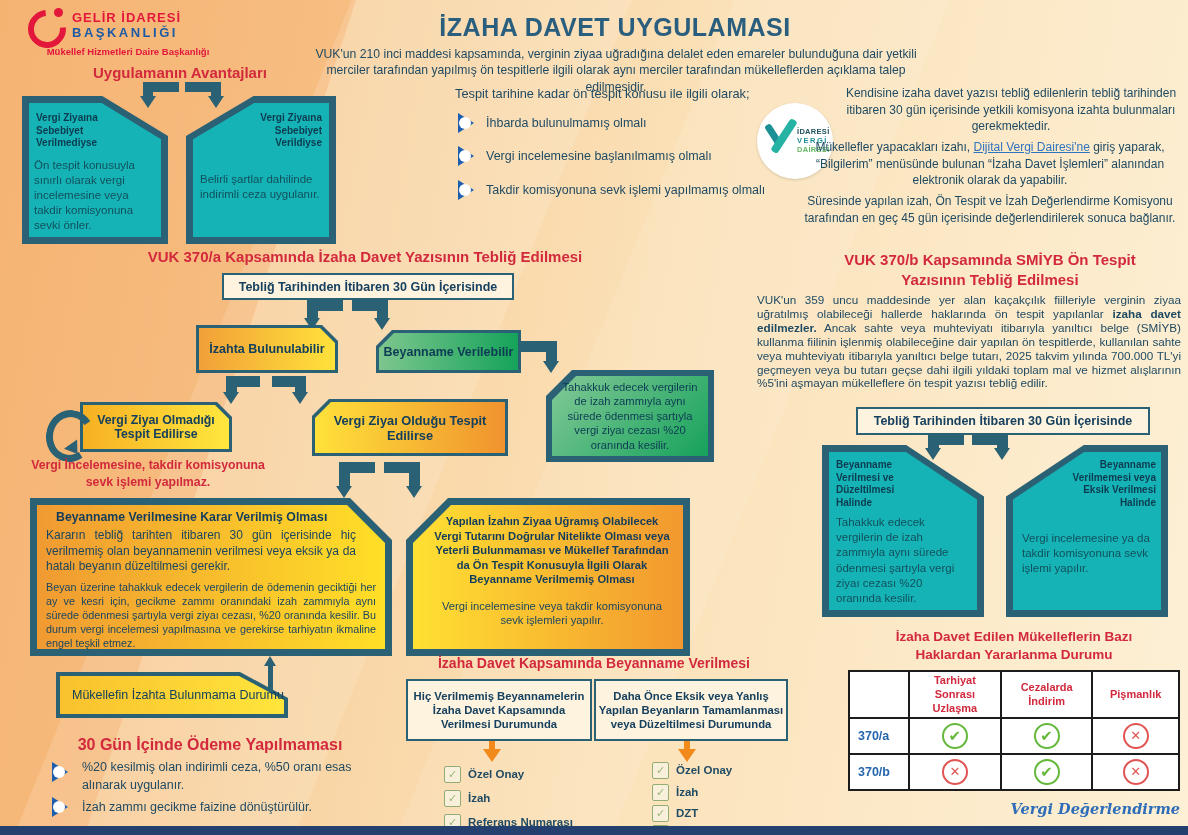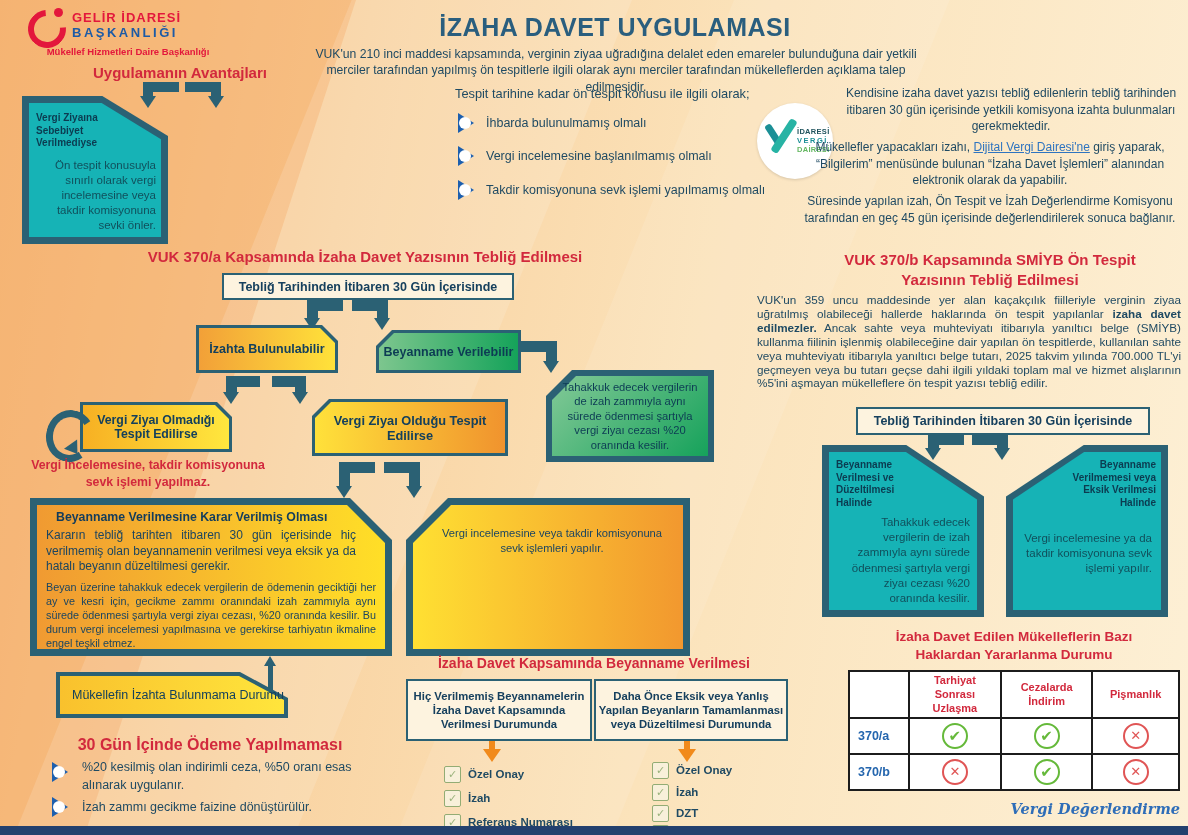--- a/index.html
+++ b/index.html
@@ -24,21 +24,21 @@
   .red-h{position:absolute;color:var(--red);font-weight:bold;text-align:center;}
   .tri-bullet{position:absolute;width:0;height:0;border-top:10px solid transparent;border-bottom:10px solid transparent;border-left:16px solid #1d5fae;}
   .tri-bullet::before{content:"";position:absolute;left:-15px;top:-6px;width:12px;height:12px;background:#fff;border-radius:50%;}
   .cond-item{position:absolute;color:var(--navy);font-size:12.5px;font-weight:500;}
   .checkbox{position:absolute;width:15px;height:15px;border:1.5px solid #93ac74;border-radius:2px;background:#f8f0da;
     color:#9bb37c;font-size:11px;line-height:14px;text-align:center;}
   .chk-label{position:absolute;color:var(--navy);font-size:11.5px;font-weight:600;}
   .orange-stem{position:absolute;width:6px;height:9px;background:var(--orange-arrow);}
   .orange-head{position:absolute;width:0;height:0;border-left:9px solid transparent;border-right:9px solid transparent;border-top:13px solid var(--orange-arrow);}
   .teal-box-title{font-weight:bold;color:#0c3b50;font-size:10px;line-height:1.25;}
-  .teal-box-body{color:#11505c;font-size:11.5px;line-height:1.32;text-align:right;}
+  .teal-box-body{color:#11505c;font-size:11.5px;line-height:1.32;text-align:left;}
   .tbl{position:absolute;border-collapse:collapse;background:#fff;}
   .tbl td,.tbl th{border:2px solid #1c1c1c;background:#fff;text-align:center;vertical-align:middle;}
   .tbl th{color:var(--red);font-size:11px;font-weight:bold;line-height:1.25;padding:2px 4px;}
   .tbl .rowlab{color:#2566ae;font-weight:bold;font-size:12.5px;text-align:left;padding-left:8px;}
   .mark{display:inline-block;width:22px;height:22px;line-height:21px;border-radius:50%;font-weight:bold;}
   .mark-yes{color:#65b93a;border:2px solid #65b93a;font-size:15px;}
   .mark-no{color:#e05555;border:2px solid #e05555;font-size:13px;}
   .link{color:var(--link);text-decoration:underline;cursor:pointer;}
   .just{text-align:justify;}
 </style>
@@ -72,20 +72,28 @@
   <div class="hd-down" style="left:208px;top:96px;"></div>
 
   <div class="nbox" style="left:22px;top:96px;width:146px;height:148px;">
     <div class="nb-border" style="clip-path:polygon(0 0,55% 0,100% 27%,100% 100%,0 100%);"></div>
     <div class="nb-fill" style="inset:7px;background:var(--tealfill);clip-path:polygon(0 0,55% 0,100% 27%,100% 100%,0 100%);"></div>
     <div class="nb-content">
       <div class="teal-box-title" style="padding:16px 36px 0 14px;">Vergi Ziyaına Sebebiyet Verilmediyse</div>
       <div class="teal-box-body" style="padding:8px 12px 0 12px;">Ön tespit konusuyla sınırlı olarak vergi incelemesine veya takdir komisyonuna sevki önler.</div>
     </div>
   </div>
+  <div class="nbox" style="left:186px;top:96px;width:150px;height:148px;">
+    <div class="nb-border" style="clip-path:polygon(0 27%,45% 0,100% 0,100% 100%,0 100%);"></div>
+    <div class="nb-fill" style="inset:7px;background:var(--tealfill);clip-path:polygon(0 27%,45% 0,100% 0,100% 100%,0 100%);"></div>
+    <div class="nb-content">
+      <div class="teal-box-title" style="padding:16px 14px 0 40px;text-align:right;">Vergi Ziyaına Sebebiyet Verildiyse</div>
+      <div class="teal-box-body" style="padding:22px 14px 0 14px;">Belirli şartlar dahilinde indirimli ceza uygulanır.</div>
+    </div>
+  </div>
 
   <div class="abs" style="left:455px;top:86px;width:320px;color:var(--navy);font-size:12.8px;font-weight:500;">Tespit tarihine kadar ön tespit konusu ile ilgili olarak;</div>
   <div class="tri-bullet" style="left:458px;top:113px;"></div>
   <div class="cond-item" style="left:486px;top:116px;width:280px;">İhbarda bulunulmamış olmalı</div>
   <div class="tri-bullet" style="left:458px;top:146px;"></div>
   <div class="cond-item" style="left:486px;top:149px;width:280px;">Vergi incelemesine başlanılmamış olmalı</div>
   <div class="tri-bullet" style="left:458px;top:180px;"></div>
   <div class="cond-item" style="left:486px;top:183px;width:300px;">Takdir komisyonuna sevk işlemi yapılmamış olmalı</div>
 
   <div class="abs" style="left:757px;top:103px;width:76px;height:76px;background:#fff;border-radius:50%;box-shadow:0 1px 3px rgba(0,0,0,.15);">
@@ -167,20 +175,21 @@
     <div class="nb-content" style="padding:12px 16px 0 16px;">
       <div style="color:#123c5c;font-weight:bold;font-size:12.3px;text-align:left;padding-left:10px;">Beyanname Verilmesine Karar Verilmiş Olması</div>
       <div class="just" style="color:#1c4560;font-size:12px;line-height:1.3;margin-top:4px;width:310px;">Kararın tebliğ tarihten itibaren 30 gün içerisinde hiç verilmemiş olan beyannamenin verilmesi veya eksik ya da hatalı beyanın düzeltilmesi gerekir.</div>
       <div class="just" style="color:#1c4560;font-size:10.8px;line-height:1.3;margin-top:5px;width:330px;">Beyan üzerine tahakkuk edecek vergilerin de ödemenin geciktiği her ay ve kesri için, gecikme zammı oranındaki izah zammıyla aynı sürede ödenmesi şartıyla vergi ziyaı cezası, %20 oranında kesilir. Bu durum vergi incelemesi yapılmasına ve gerekirse tarhiyatın ikmaline engel teşkil etmez.</div>
     </div>
   </div>
   <div class="nbox" style="left:406px;top:498px;width:284px;height:158px;">
     <div class="nb-border" style="clip-path:polygon(42px 0,100% 0,100% 100%,0 100%,0 42px);"></div>
     <div class="nb-fill" style="inset:7px;background:linear-gradient(90deg,#ffe032,#f2982f);clip-path:polygon(38px 0,100% 0,100% 100%,0 100%,0 38px);"></div>
     <div class="nb-content" style="padding:16px 20px 0 28px;">
+      <div style="color:#123c5c;font-weight:bold;font-size:11.2px;line-height:1.3;text-align:center;">Yapılan İzahın Ziyaa Uğramış Olabilecek Vergi Tutarını Doğrular Nitelikte Olması veya Yeterli Bulunmaması ve Mükellef Tarafından da Ön Tespit Konusuyla İlgili Olarak Beyanname Verilmemiş Olması</div>
       <div style="color:#1c4560;font-size:11.2px;line-height:1.3;text-align:center;margin-top:12px;">Vergi incelemesine veya takdir komisyonuna sevk işlemleri yapılır.</div>
     </div>
   </div>
 
   <div class="bar" style="left:268px;top:664px;width:5px;height:30px;"></div>
   <div class="hd-up" style="left:264px;top:656px;"></div>
   <div class="nbox" style="left:56px;top:672px;width:232px;height:46px;">
     <div class="nb-border" style="clip-path:polygon(0 0,calc(100% - 48px) 0,100% 26px,100% 100%,0 100%);"></div>
     <div class="nb-fill" style="inset:4px;background:linear-gradient(90deg,#f9c12d,#ffe53c);clip-path:polygon(0 0,calc(100% - 45px) 0,100% 24px,100% 100%,0 100%);"></div>
     <div class="nb-content" style="display:flex;align-items:center;color:#14405c;font-size:12.5px;font-weight:500;padding-left:16px;">Mükellefin İzahta Bulunmama Durumu</div>

